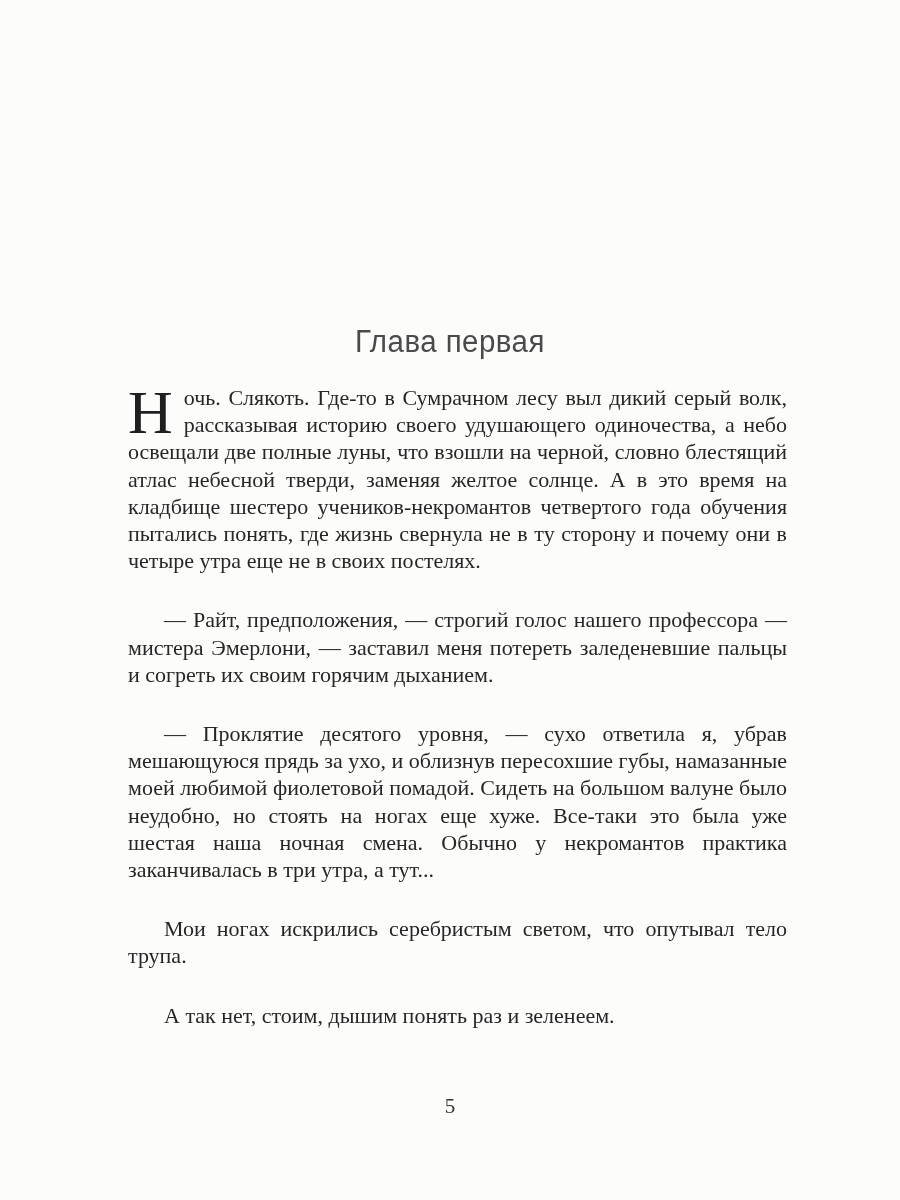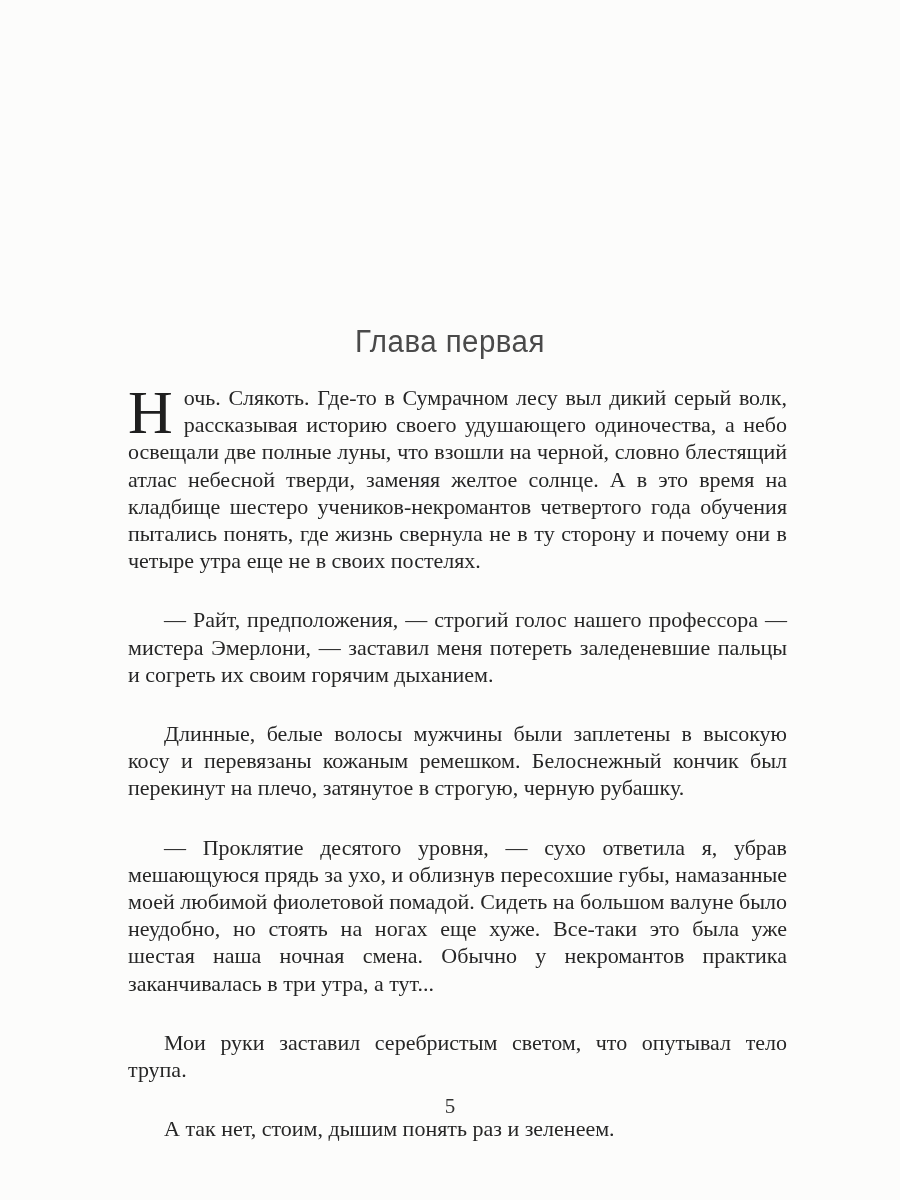--- a/index.html
+++ b/index.html
@@ -68,20 +68,19 @@
 </style>
 </head>
 <body>
 
 <div class="page" style="background: rgb(252, 252, 251); color: rgb(38, 38, 38);">
   <h1 class="chapter-title">Глава первая</h1>
 
   <div class="text-block">
       <p class="para"><span class="dropcap">Н</span>очь. Слякоть. Где-то в Сумрачном лесу выл дикий серый волк, рассказывая историю своего удушающего одиночества, а небо освещали две полные луны, что взошли на черной, словно блестящий атлас небесной тверди, заменяя желтое солнце. А в это время на кладбище шестеро учеников-некромантов четвертого года обучения пытались понять, где жизнь свернула не в ту сторону и почему они в четыре утра еще не в своих постелях.</p>
       <p class="para indent">— Райт, предположения, — строгий голос нашего профессора — мистера Эмерлони, — заставил меня потереть заледеневшие пальцы и согреть их своим горячим дыханием.</p>
-      <p class="para indent">Длинные, белые волосы мужчины были заплетены в высокую косу и перевязаны кожаным ремешком. Белоснежный кончик был перекинут на плечо, затянутое в строгую, черную рубашку.</p>
       <p class="para indent">— Проклятие десятого уровня, — сухо ответила я, убрав мешающуюся прядь за ухо, и облизнув пересохшие губы, намазанные моей любимой фиолетовой помадой. Сидеть на большом валуне было неудобно, но стоять на ногах еще хуже. Все-таки это была уже шестая наша ночная смена. Обычно у некромантов практика заканчивалась в три утра, а тут...</p>
-      <p class="para indent">Мои руки заставил серебристым светом, что опутывал тело трупа.</p>
+      <p class="para indent">Мои ногах искрились серебристым светом, что опутывал тело трупа.</p>
       <p class="para indent">А так нет, стоим, дышим понять раз и зеленеем.</p>
     </div>
 
   <div class="page-number">5</div>
 </div>
 
 </body></html>

